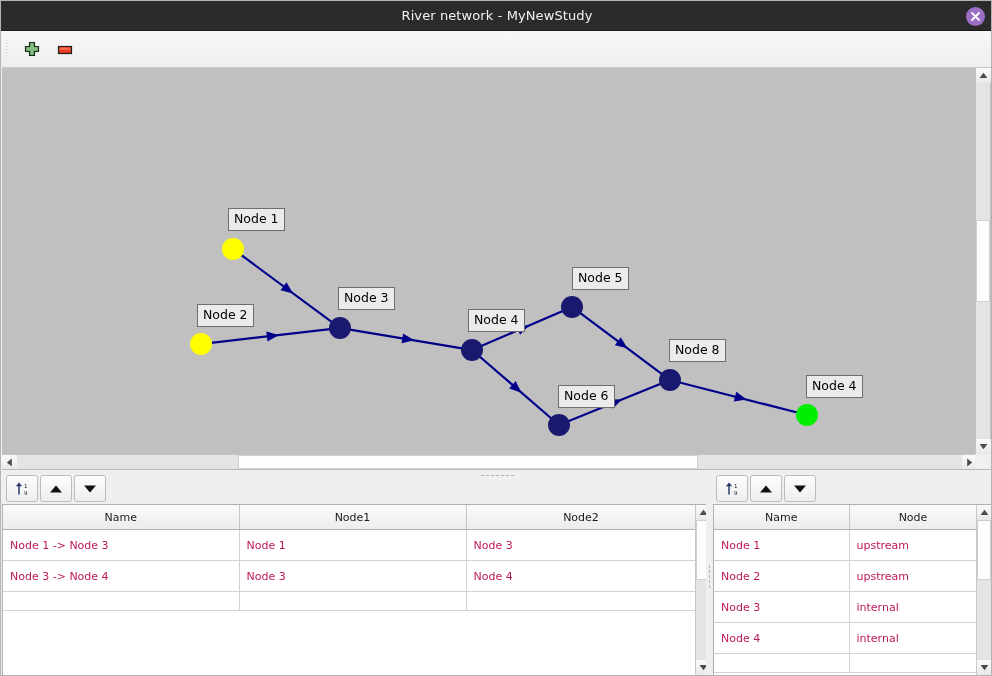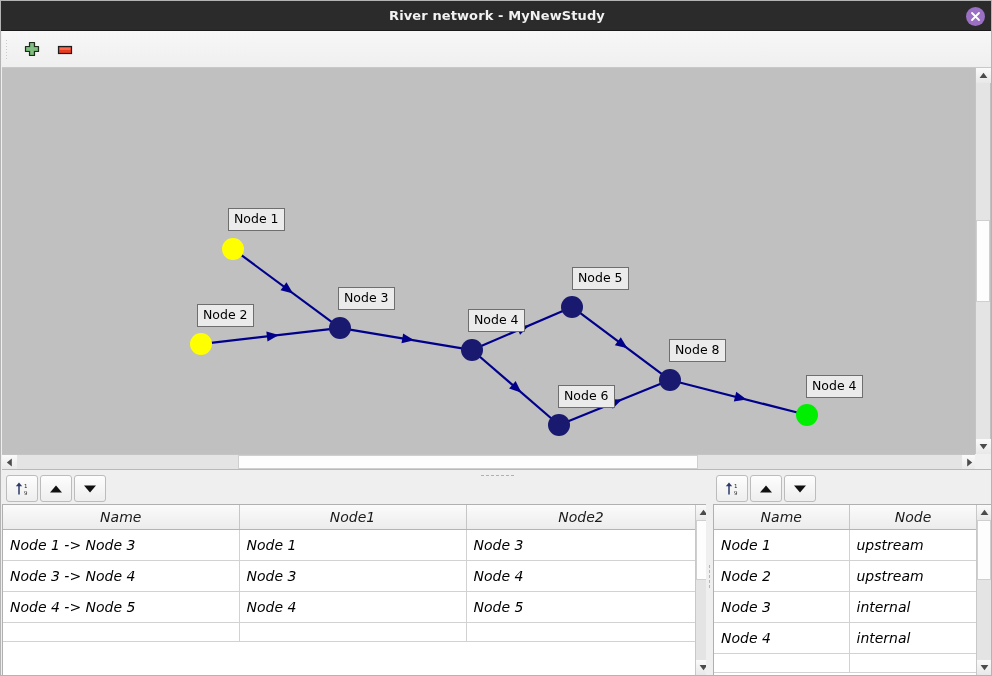--- a/index.html
+++ b/index.html
@@ -26,21 +26,21 @@
     border-bottom: 1px solid #1a1a1a;
     box-sizing: border-box;
   }
   .titlebar-text {
     position: absolute;
     left: 0; right: 0; top: 0;
     height: 24px; line-height: 30px;
     text-align: center;
     color: #f2f2f2;
     font-size: 13px;
-    font-weight: bold;
+    font-weight: normal;
     letter-spacing: 0.1px;
   }
   .close-btn {
     position: absolute;
     right: 8px; top: 6px;
     width: 19px; height: 19px;
     border-radius: 50%;
     background: #9a6fc4;
     cursor: pointer;
   }
@@ -199,39 +199,38 @@
     left: 0;
     background: #ffffff;
     border: 1px solid #b0b0b0;
     box-sizing: border-box;
     overflow: hidden;
   }
   table.grid {
     border-collapse: collapse;
     table-layout: fixed;
     width: 100%;
-    font-size: 14px;
-    font-style: italic;
+    font-size: 11px;
   }
   table.grid th {
     height: 24px;
     background: linear-gradient(to bottom,#fbfbfb 0%, #ececec 100%);
     border-right: 1px solid #c6c6c6;
     border-bottom: 1px solid #b4b4b4;
     font-weight: normal;
     color: #1a1a1a;
     text-align: center;
     padding: 0;
   }
   table.grid td {
     height: 30px;
     border-right: 1px solid #d2d2d2;
     border-bottom: 1px solid #d2d2d2;
     padding: 0 0 0 7px;
-    color: #000000;
+    color: #be185d;
     background: #ffffff;
     overflow: hidden;
     white-space: nowrap;
   }
   table.grid tr.empty td { height: 18px; }
 
   .tbl-sb {
     position: absolute;
     top: 0; right: 0;
     width: 15px; height: 100%;
@@ -401,25 +400,20 @@
             <tr>
               <td>Node 1 -&gt; Node 3</td>
               <td>Node 1</td>
               <td>Node 3</td>
             </tr>
             <tr>
               <td>Node 3 -&gt; Node 4</td>
               <td>Node 3</td>
               <td>Node 4</td>
             </tr>
-            <tr>
-              <td>Node 4 -&gt; Node 5</td>
-              <td>Node 4</td>
-              <td>Node 5</td>
-            </tr>
             <tr class="empty">
               <td></td>
               <td></td>
               <td></td>
             </tr>
           </tbody>
       </table>
       <div class="tbl-sb">
         <div class="sb-arrow" style="top:0;left:0;">
           <svg width="9" height="7" viewBox="0 0 9 7">

